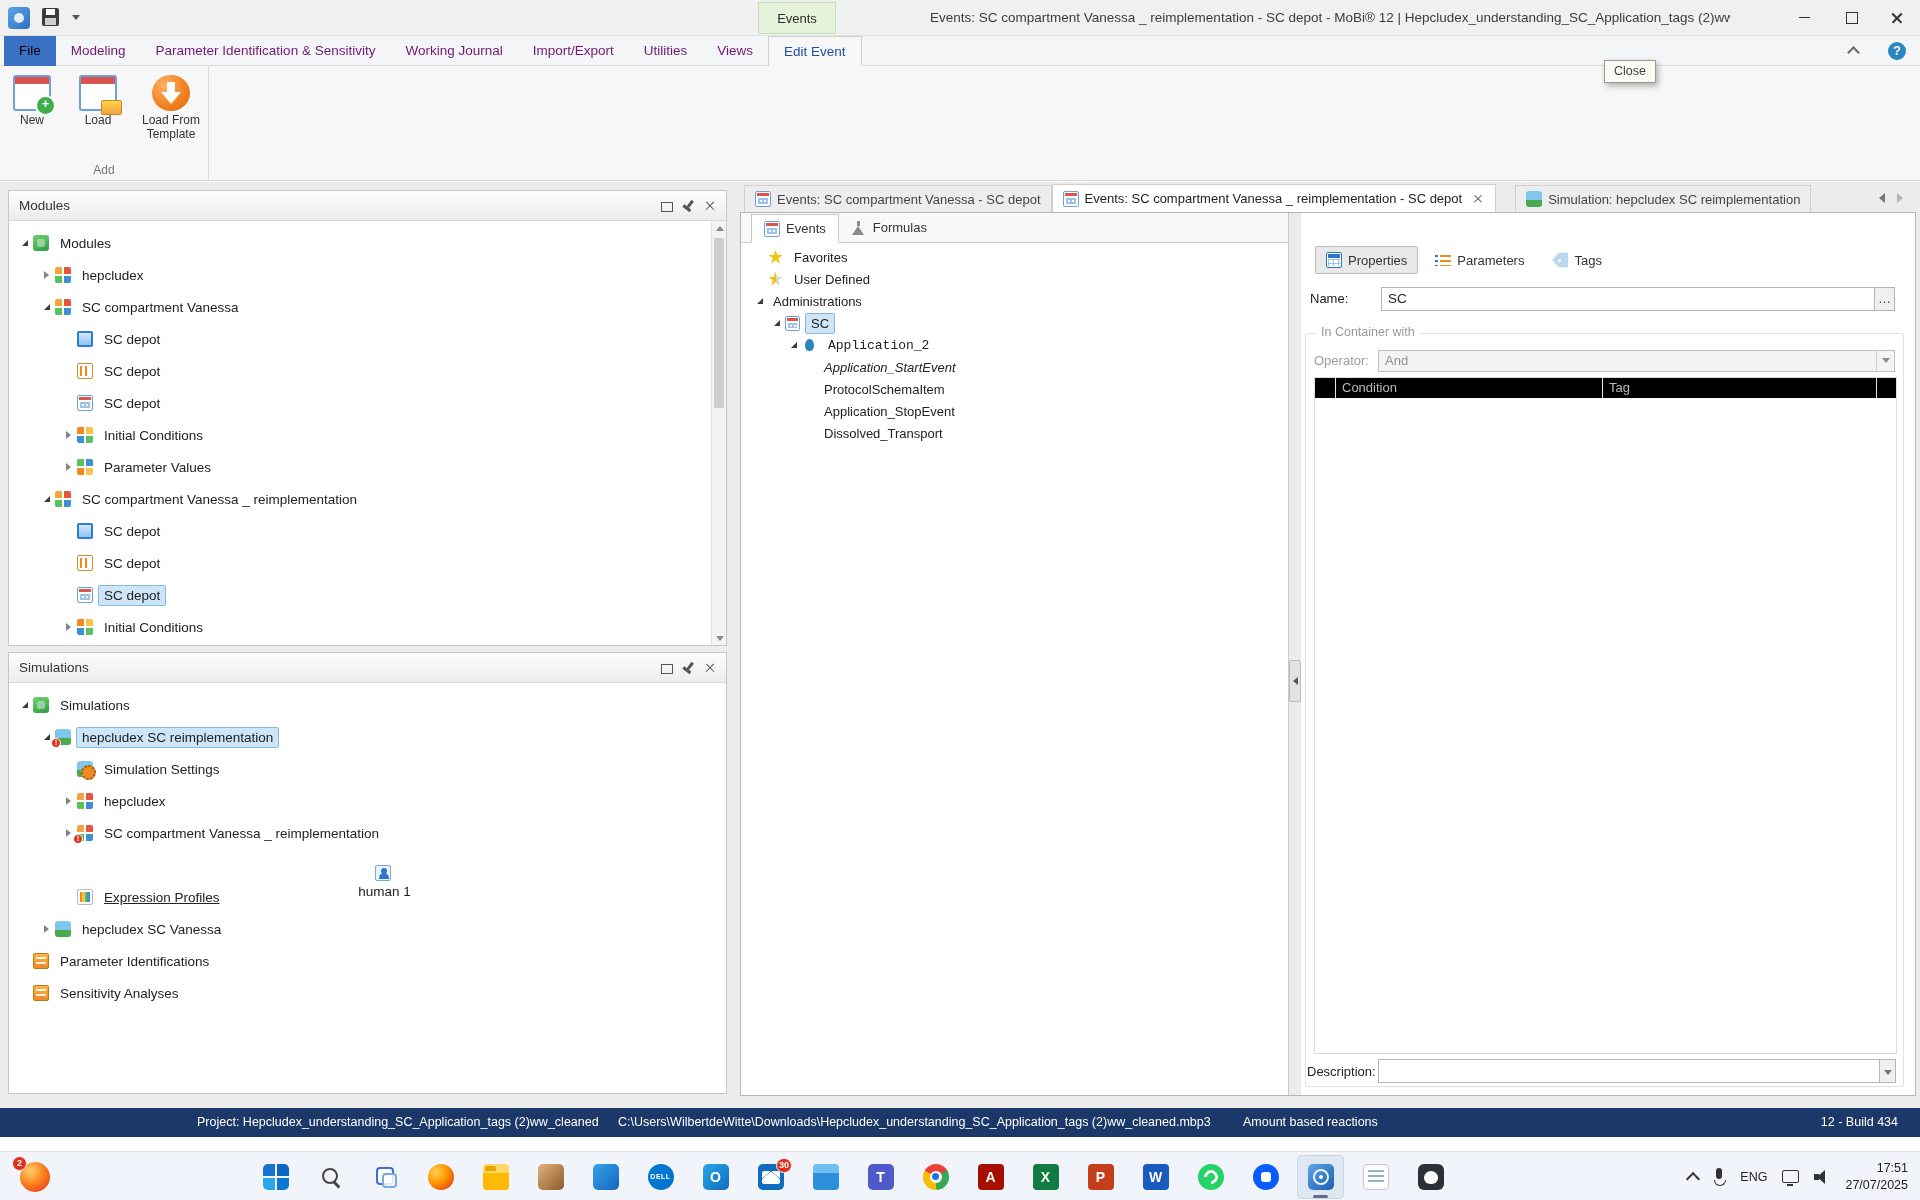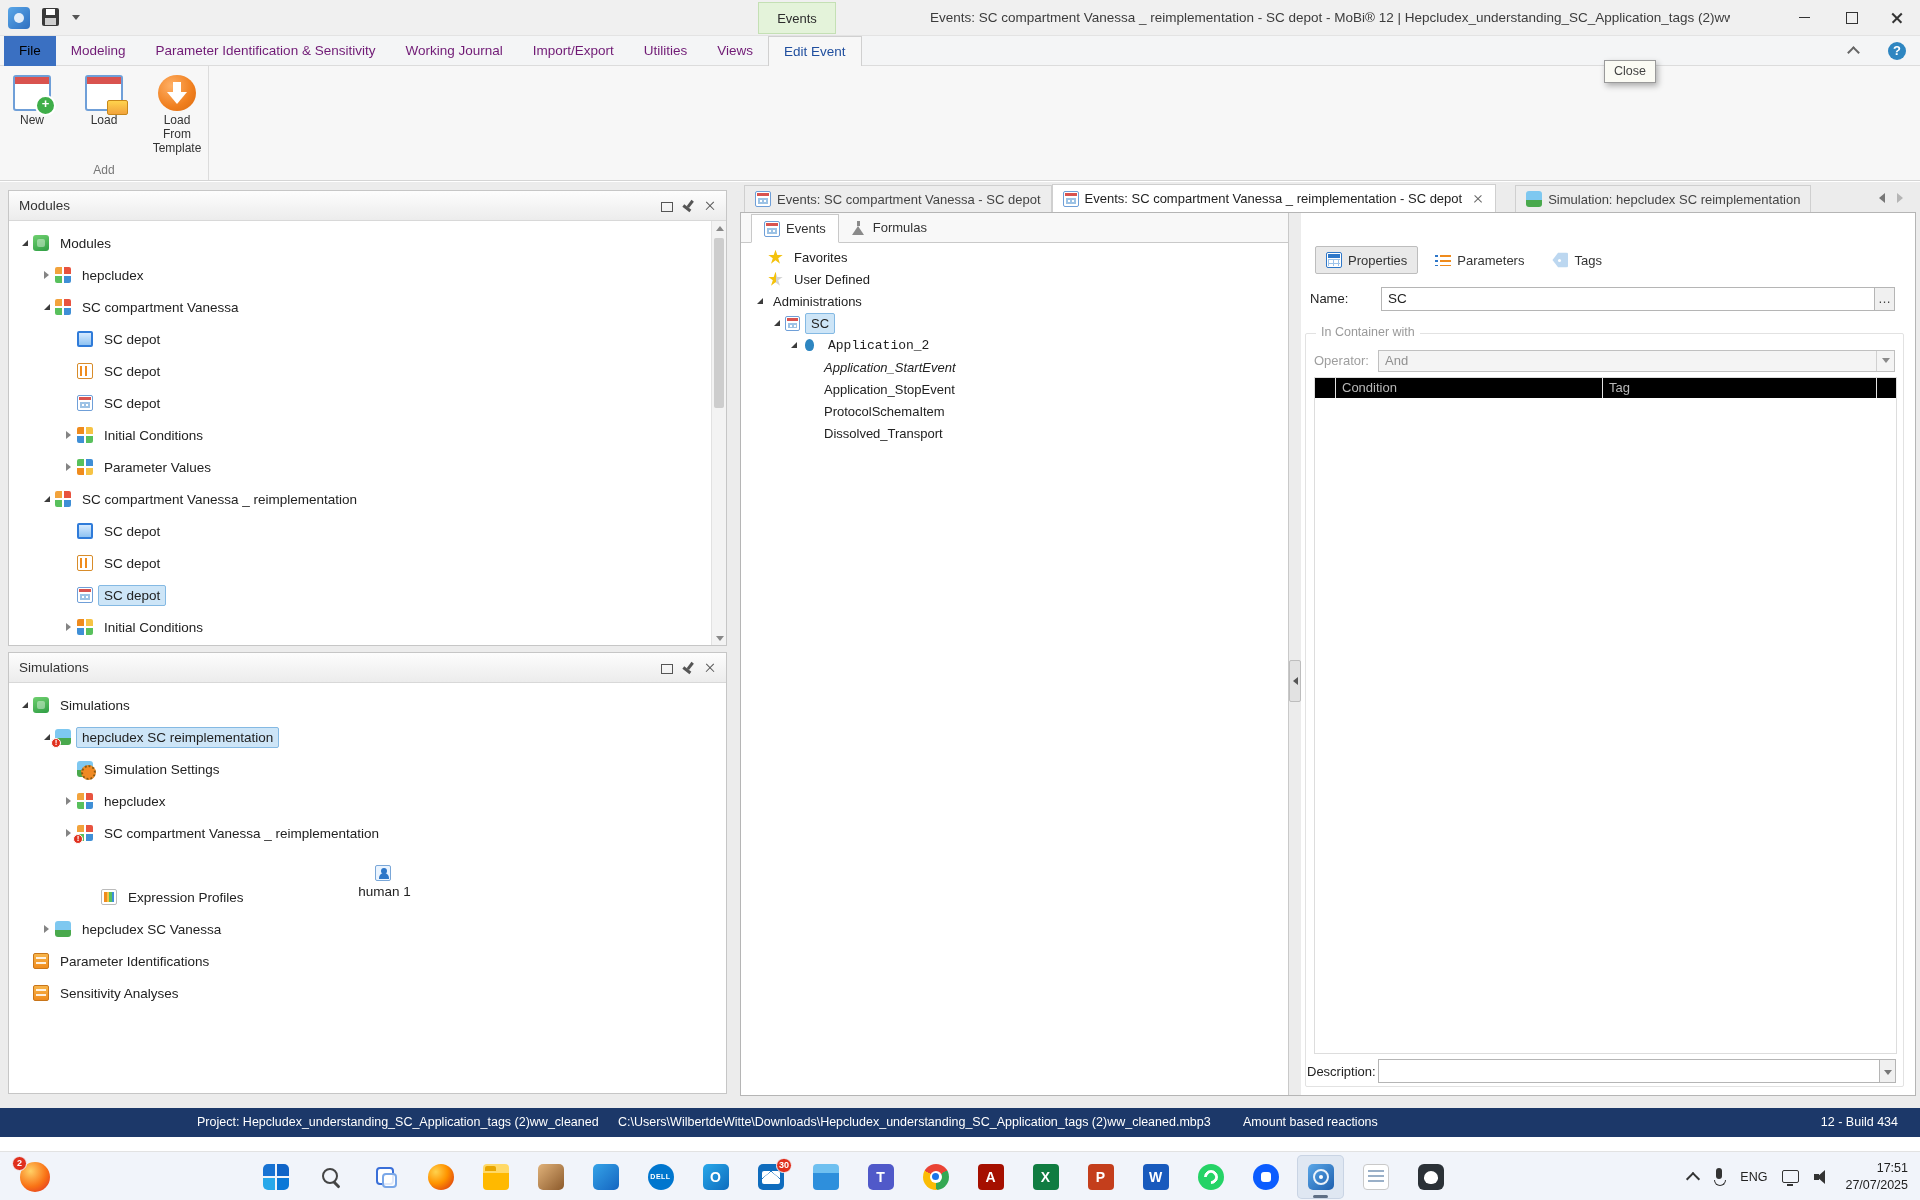--- a/index.html
+++ b/index.html
@@ -30,21 +30,21 @@
   .mtab{padding:0 15px;line-height:29px;font-size:13.5px;color:#701a75;white-space:nowrap}
   .mtab.file{background:#3a70c2;color:#000000}
   .mtab.active{background:#f7f7f7;border:1px solid #d0d0d0;border-bottom:none;color:#1f4e9e}
   .ribbon-collapse{position:absolute;right:62px;top:12px;width:9px;height:9px;border-left:2px solid #666;border-top:2px solid #666;transform:rotate(45deg)}
   .help-icon{position:absolute;right:14px;top:6px;width:18px;height:18px;border-radius:50%;background:#2e86c1}
   .help-icon::before{content:"?";position:absolute;left:0;right:0;top:1px;text-align:center;color:#fff;font-weight:bold;font-size:13px}
 
   
   .ribbon{position:absolute;left:0;top:66px;width:1920px;height:115px;background:#f7f7f7;border-bottom:1px solid #d5d5d5}
   .rgroup{position:absolute;left:0;top:0;width:209px;height:114px;border-right:1px solid #dcdcdc}
-  .rbtns{display:flex;align-items:flex-start;padding:6px 4px 0 6px;gap:20px}
+  .rbtns{display:flex;align-items:flex-start;padding:6px 4px 0 6px;gap:14px}
   .rbtn{display:flex;flex-direction:column;align-items:center;min-width:52px;max-width:80px;padding:3px 3px;font-size:12px;color:#333;text-align:center}
   .rlabel{line-height:1.15;margin-top:3px}
   .rgroup-label{position:absolute;bottom:3px;left:0;width:100%;text-align:center;font-size:12px;color:#777}
   .ricon{width:38px;height:36px;display:block;position:relative}
   .ricon.new-event,.ricon.load-event{background:#fff;border:2px solid #6f9fd8;border-radius:3px}
   .ricon.new-event::before,.ricon.load-event::before{content:"";position:absolute;left:0;right:0;top:0;height:7px;background:#d9534f}
   .ricon.new-event::after{content:"+";position:absolute;right:-7px;bottom:-7px;width:17px;height:17px;background:#3fae49;border:2px solid #fff;border-radius:50%;color:#fff;font:bold 13px/14px "Liberation Sans",sans-serif;text-align:center}
   .ricon.load-event::after{content:"";position:absolute;right:-7px;bottom:-6px;width:19px;height:13px;background:linear-gradient(#ffd34d,#f2a33c);border:1px solid #c8881a;border-radius:2px}
   .ricon.load-template{background:radial-gradient(circle at 35% 30%,#ffb066,#f07f1e 60%,#d96a10);border-radius:50%}
   .ricon.load-template::before{content:"";position:absolute;left:15px;top:7px;width:8px;height:10px;background:#fff}
@@ -467,21 +467,21 @@
           </span>
           <span class="tlab">SC compartment Vanessa _ reimplementation</span>
         </div>
         <div class="trow" style="padding-left: 52px; flex-direction: column;">
           <span class="exp"></span>
           <span class="icw">
             <i class="ic i-human"></i>
           </span>
           <span class="tlab">human 1</span>
         </div>
-        <div class="trow" style="padding-left: 76px;">
+        <div class="trow" style="padding-left: 52px; text-decoration: underline;">
           <span class="exp"></span>
           <span class="icw">
             <i class="ic i-expression"></i>
           </span>
           <span class="tlab">Expression Profiles</span>
         </div>
         <div class="trow" style="padding-left: 30px;">
           <span class="exp closed"></span>
           <span class="icw">
             <i class="ic i-sim"></i>
@@ -568,25 +568,25 @@
                 <i class="ic i-app-dot"></i>
               </span>
               <span class="tlab">Application_2</span>
             </div>
             <div class="trow" style="padding-left: 59px; font-style: italic;">
               <span class="exp"></span>
               <span class="tlab">Application_StartEvent</span>
             </div>
             <div class="trow" style="padding-left: 59px;">
               <span class="exp"></span>
-              <span class="tlab">Application_StopEvent</span>
+              <span class="tlab">ProtocolSchemaItem</span>
             </div>
             <div class="trow" style="padding-left: 59px;">
               <span class="exp"></span>
-              <span class="tlab">ProtocolSchemaItem</span>
+              <span class="tlab">Application_StopEvent</span>
             </div>
             <div class="trow" style="padding-left: 59px;">
               <span class="exp"></span>
               <span class="tlab">Dissolved_Transport</span>
             </div>
           </div>
       </div>
 
       <div class="splitter-strip"></div>
       <div class="collapse-btn"></div>

